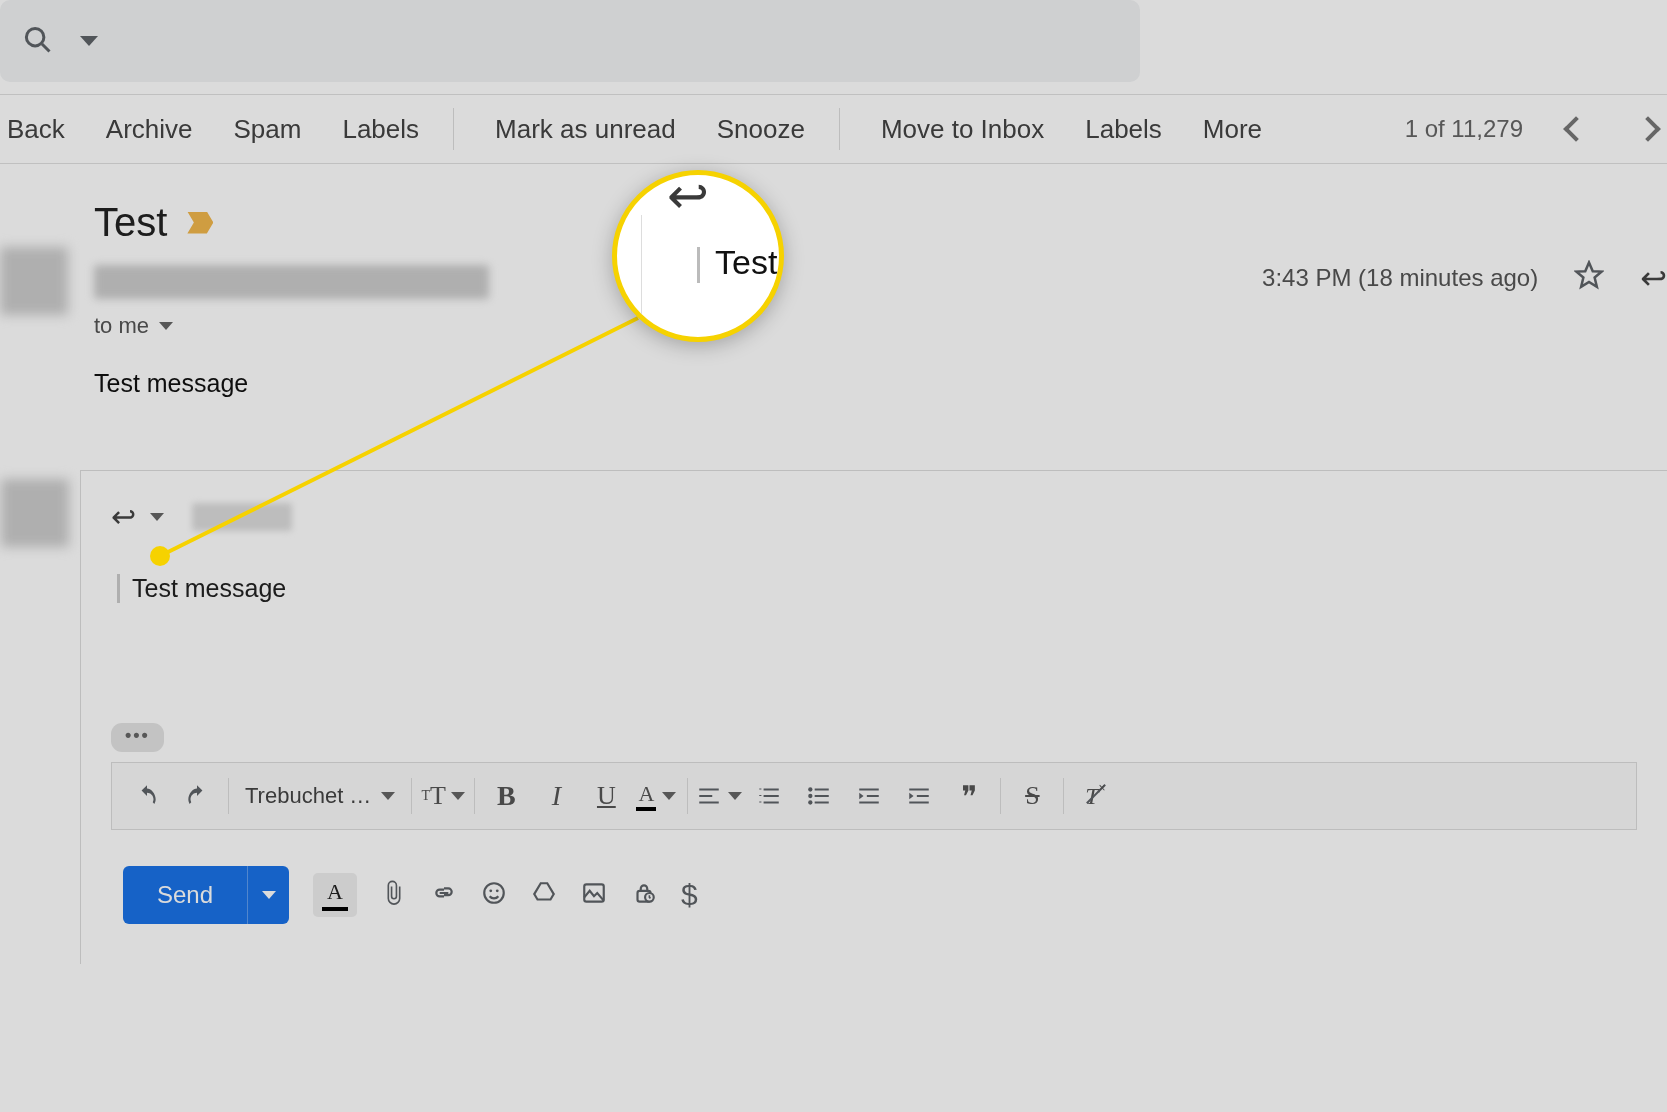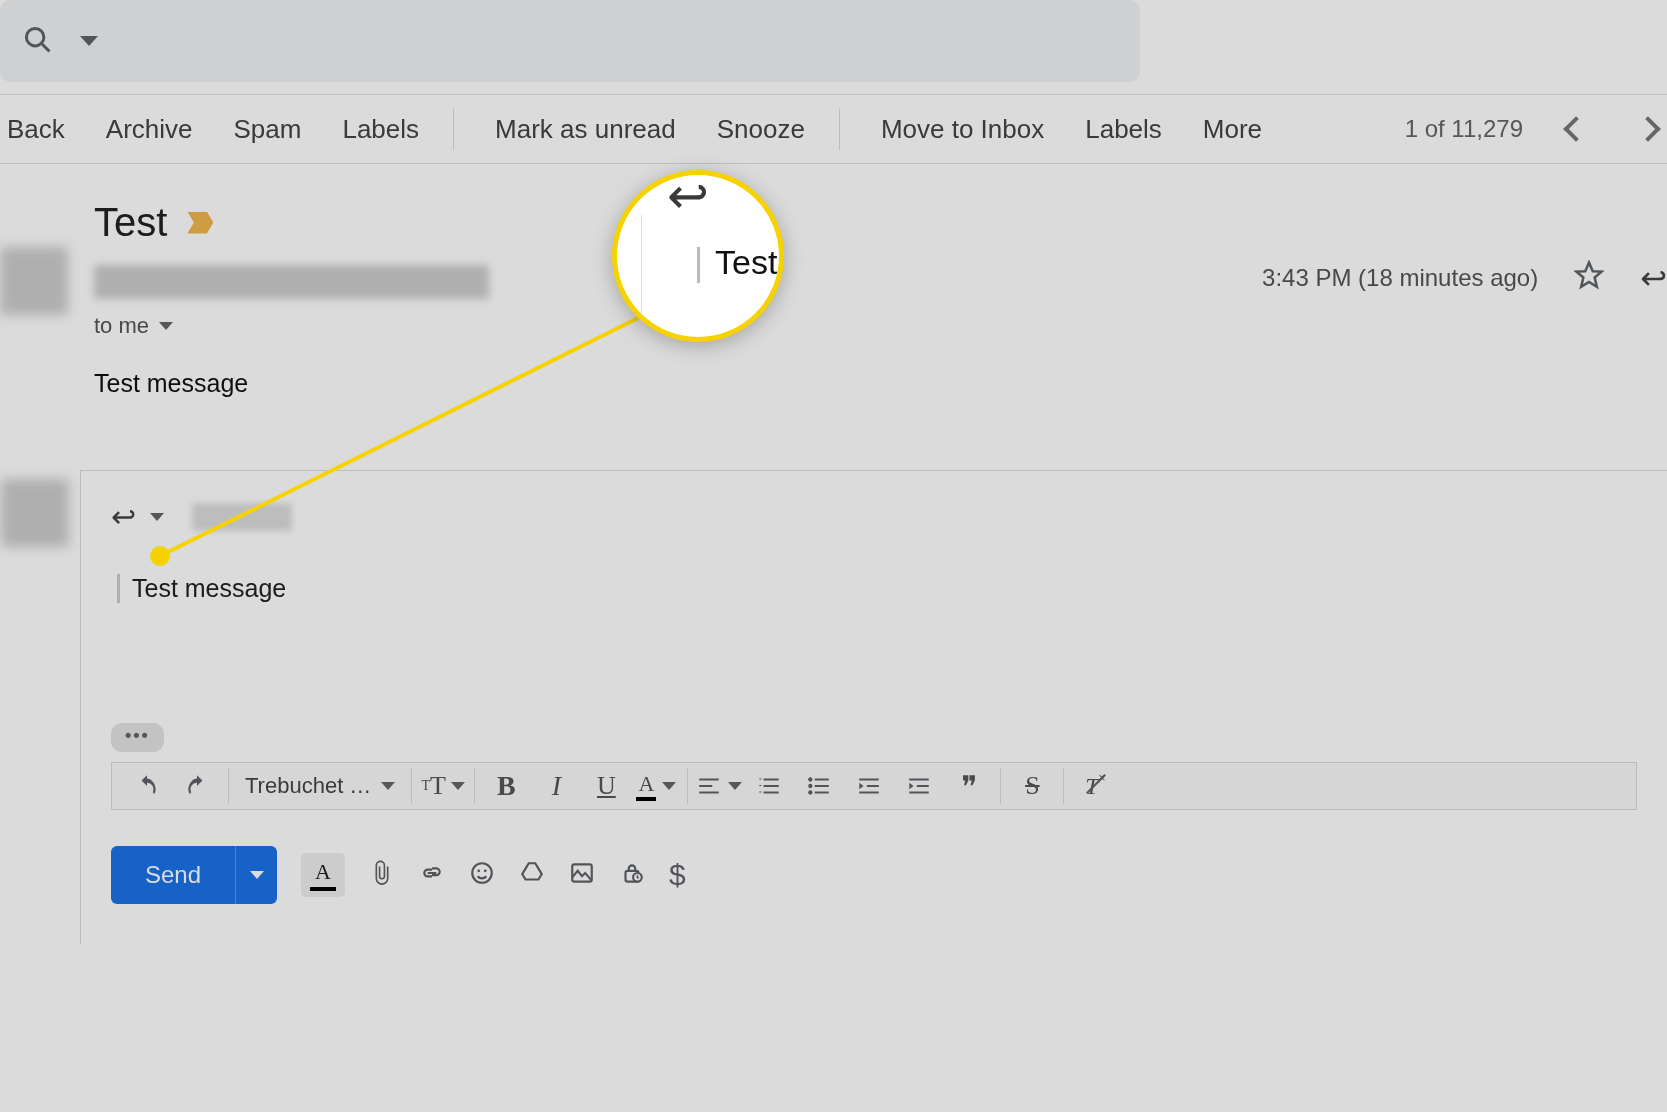--- a/index.html
+++ b/index.html
@@ -44,27 +44,27 @@
   .reply-avatar { position: absolute; left: -80px; top: 8px; width: 68px; height: 68px; background: #ccc; filter: blur(6px); }
   .reply-head { display: flex; align-items: center; gap: 14px; }
   .reply-arrow { font-size: 30px; color: #444; }
   .reply-recipient-blur { width: 100px; height: 28px; background: #ddd; filter: blur(3px); border-radius: 3px; }
 
   .quoted-block { margin: 40px 0 0 6px; border-left: 3px solid #ccc; padding-left: 12px; font-size: 25px; color: #222; }
 
   .ellipsis-pill { display: inline-block; margin: 120px 0 10px 0; background: #e4e4e4; border-radius: 11px; padding: 2px 14px 6px 14px; color: #666; letter-spacing: 2px; font-weight: bold; font-size: 18px; }
 
   
-  .fmt-toolbar { display: flex; align-items: center; height: 48px; background: #fafafa; border: 1px solid #ddd; padding: 0 10px; gap: 0; }
+  .fmt-toolbar { display: flex; align-items: center; height: 68px; background: #fafafa; border: 1px solid #ddd; padding: 0 10px; gap: 0; }
   .fmt-toolbar .cell { display: flex; align-items: center; justify-content: center; min-width: 50px; height: 100%; color: #555; font-size: 22px; cursor: pointer; }
   .fmt-toolbar .vsep { width: 1px; height: 36px; background: #ddd; margin: 0 6px; }
   .font-name { font-size: 22px; color: #444; padding: 0 10px; display: flex; align-items: center; gap: 10px; }
 
   
-  .send-row { display: flex; align-items: center; gap: 24px; margin-top: 36px; }
+  .send-row { display: flex; align-items: center; gap: 24px; margin-top: 36px; margin-left: 12px; }
   .send-btn-group { display: flex; }
   .send-btn { background: #1a73e8; color: #fff; font-size: 24px; height: 58px; padding: 0 34px; border: none; border-radius: 6px 0 0 6px; cursor: pointer; }
   .send-more { background: #1a73e8; border-left: 1px solid rgba(255,255,255,0.3); width: 42px; border-radius: 0 6px 6px 0; display: flex; align-items: center; justify-content: center; }
   .send-more .tri { width: 0; height: 0; border-left: 7px solid transparent; border-right: 7px solid transparent; border-top: 8px solid #fff; }
   .a-swatch { width: 44px; height: 44px; background: #eee; border-radius: 5px; display: flex; flex-direction: column; align-items: center; justify-content: center; font-family: serif; font-size: 22px; color: #222; }
   .a-swatch .bar { width: 26px; height: 4px; background: #000; margin-top: 2px; }
   .action-icon { color: #5f6368; cursor: pointer; }
 
   
   .magnifier { position: absolute; left: 612px; top: 170px; width: 172px; height: 172px; border-radius: 50%; background: #fff; border: 5px solid #f6d200; box-shadow: 0 4px 20px rgba(0,0,0,0.25); z-index: 60; overflow: hidden; }

